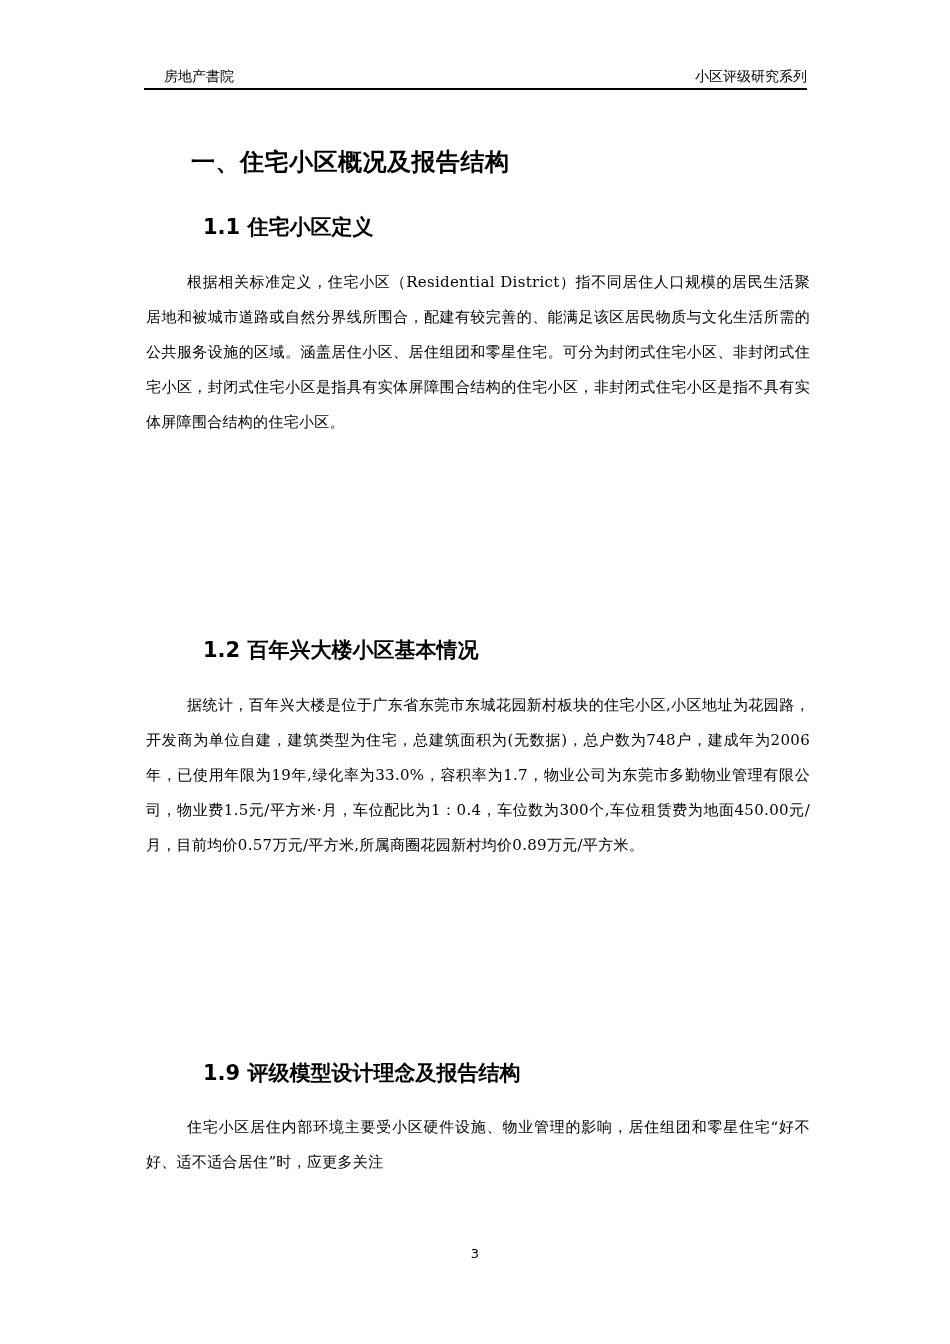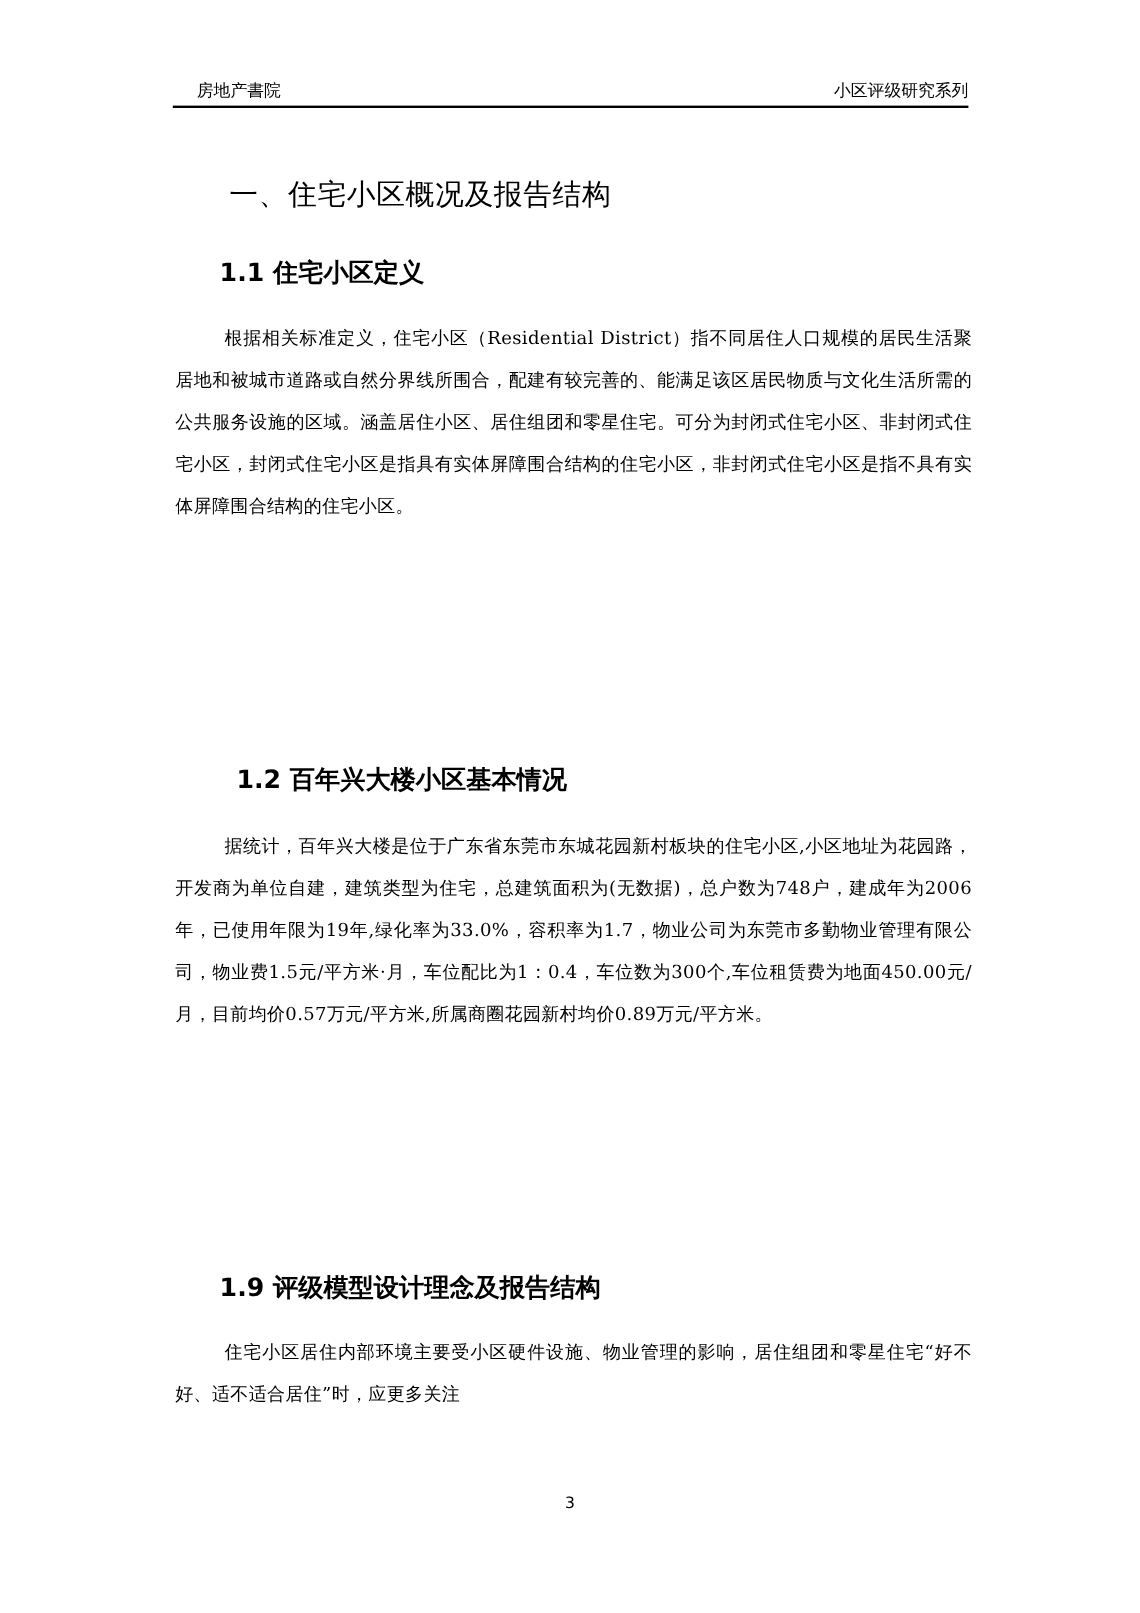--- a/index.html
+++ b/index.html
@@ -27,27 +27,27 @@
       line-height: 20px;
     }
     .page-header .left { position: absolute; left: 0; top: 0; margin-left: 20px; }
     .page-header .right { position: absolute; right: 0; top: 0; margin-left: 32px; }
 
     .h1 {
       position: absolute;
       left: 191px;
       top: 146px;
       font-size: 24px;
-      font-weight: normal;
+      font-weight: bold;
       letter-spacing: 0.5px;
       font-family: "DejaVu Sans", "Liberation Sans", sans-serif;
     }
     .h2 {
       position: absolute;
-      left: 183px;
+      left: 203px;
       font-size: 21px;
       font-weight: bold;
       font-family: "DejaVu Sans", "Liberation Sans", sans-serif;
     }
     .para {
       position: absolute;
       left: 146px;
       width: 664px;
       font-size: 15px;
       line-height: 35px;
@@ -71,19 +71,19 @@
 <div class="page-header">
   <span class="left">房地产書院</span>
   <span class="right">小区评级研究系列</span>
 </div>
 
 <div class="h1">一、住宅小区概况及报告结构</div>
 
 <div class="h2" style="top:213px;">1.1 住宅小区定义</div>
 <div class="para" style="top:265px;">根据相关标准定义，住宅小区（Residential District）指不同居住人口规模的居民生活聚居地和被城市道路或自然分界线所围合，配建有较完善的、能满足该区居民物质与文化生活所需的公共服务设施的区域。涵盖居住小区、居住组团和零星住宅。可分为封闭式住宅小区、非封闭式住宅小区，封闭式住宅小区是指具有实体屏障围合结构的住宅小区，非封闭式住宅小区是指不具有实体屏障围合结构的住宅小区。</div>
 
-<div class="h2" style="top:636px;margin-left:14px;">1.2 百年兴大楼小区基本情况</div>
+<div class="h2" style="top:636px;">1.2 百年兴大楼小区基本情况</div>
 <div class="para" style="top:688px;">据统计，百年兴大楼是位于广东省东莞市东城花园新村板块的住宅小区,小区地址为花园路，开发商为单位自建，建筑类型为住宅，总建筑面积为(无数据)，总户数为748户，建成年为2006年，已使用年限为19年,绿化率为33.0%，容积率为1.7，物业公司为东莞市多勤物业管理有限公司，物业费1.5元/平方米·月，车位配比为1：0.4，车位数为300个,车位租赁费为地面450.00元/月，目前均价0.57万元/平方米,所属商圈花园新村均价0.89万元/平方米。</div>
 
 <div class="h2" style="top:1059px;">1.9 评级模型设计理念及报告结构</div>
 <div class="para" style="top:1110px;">住宅小区居住内部环境主要受小区硬件设施、物业管理的影响，居住组团和零星住宅“好不好、适不适合居住”时，应更多关注</div>
 
 <div class="page-number">3</div>
 
 </body></html>

